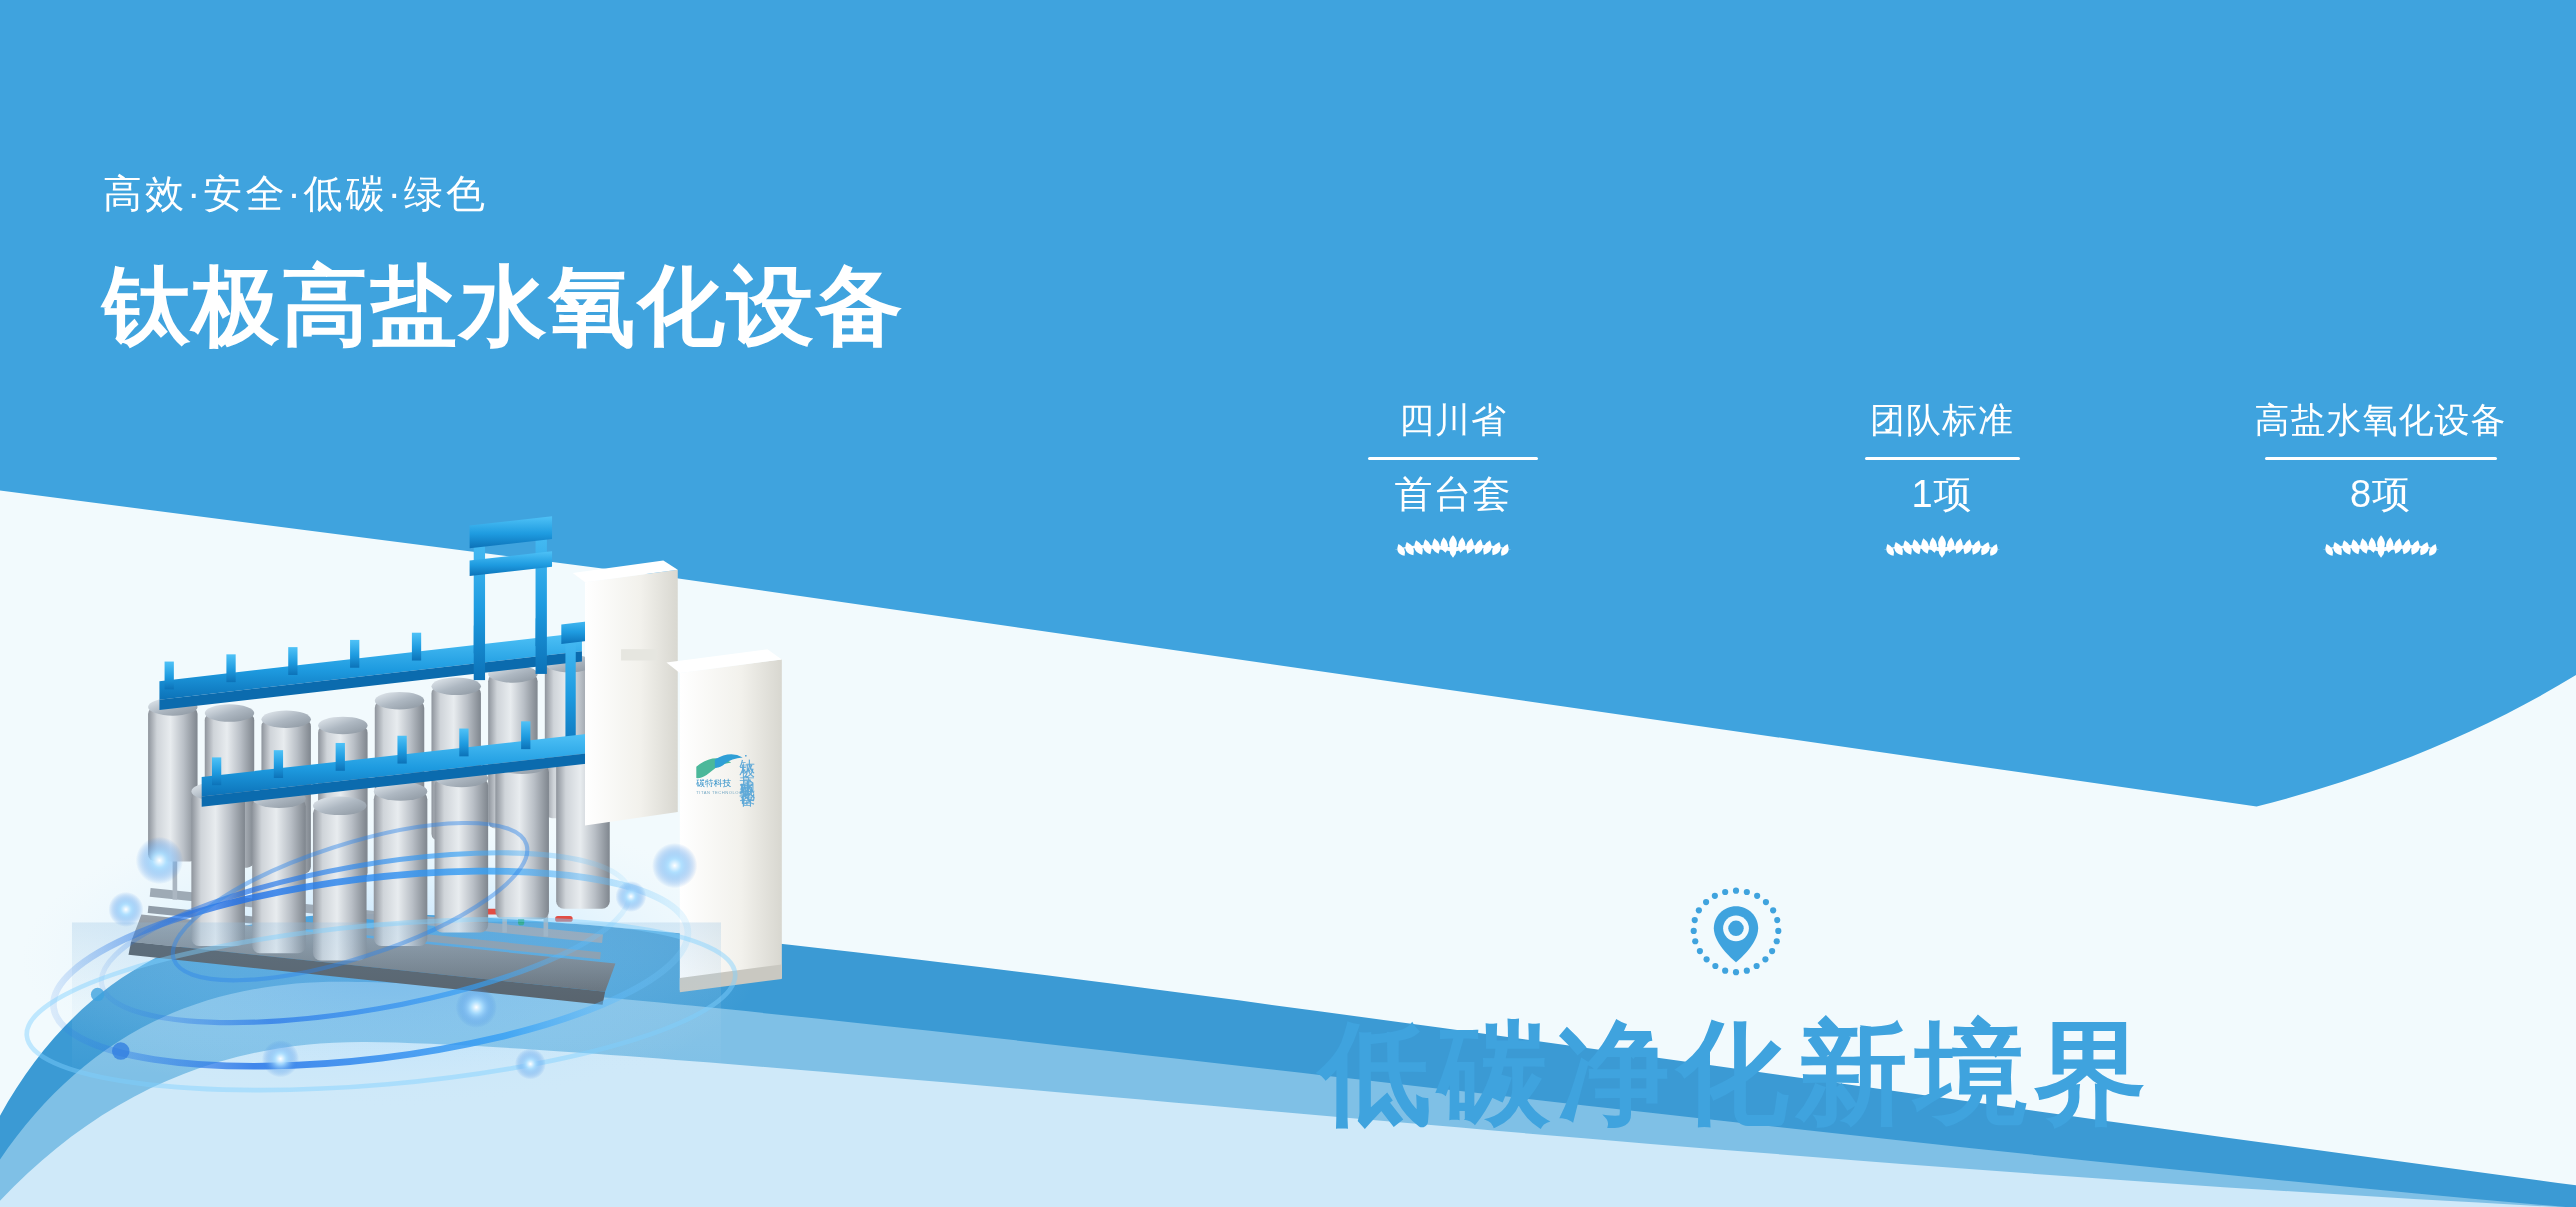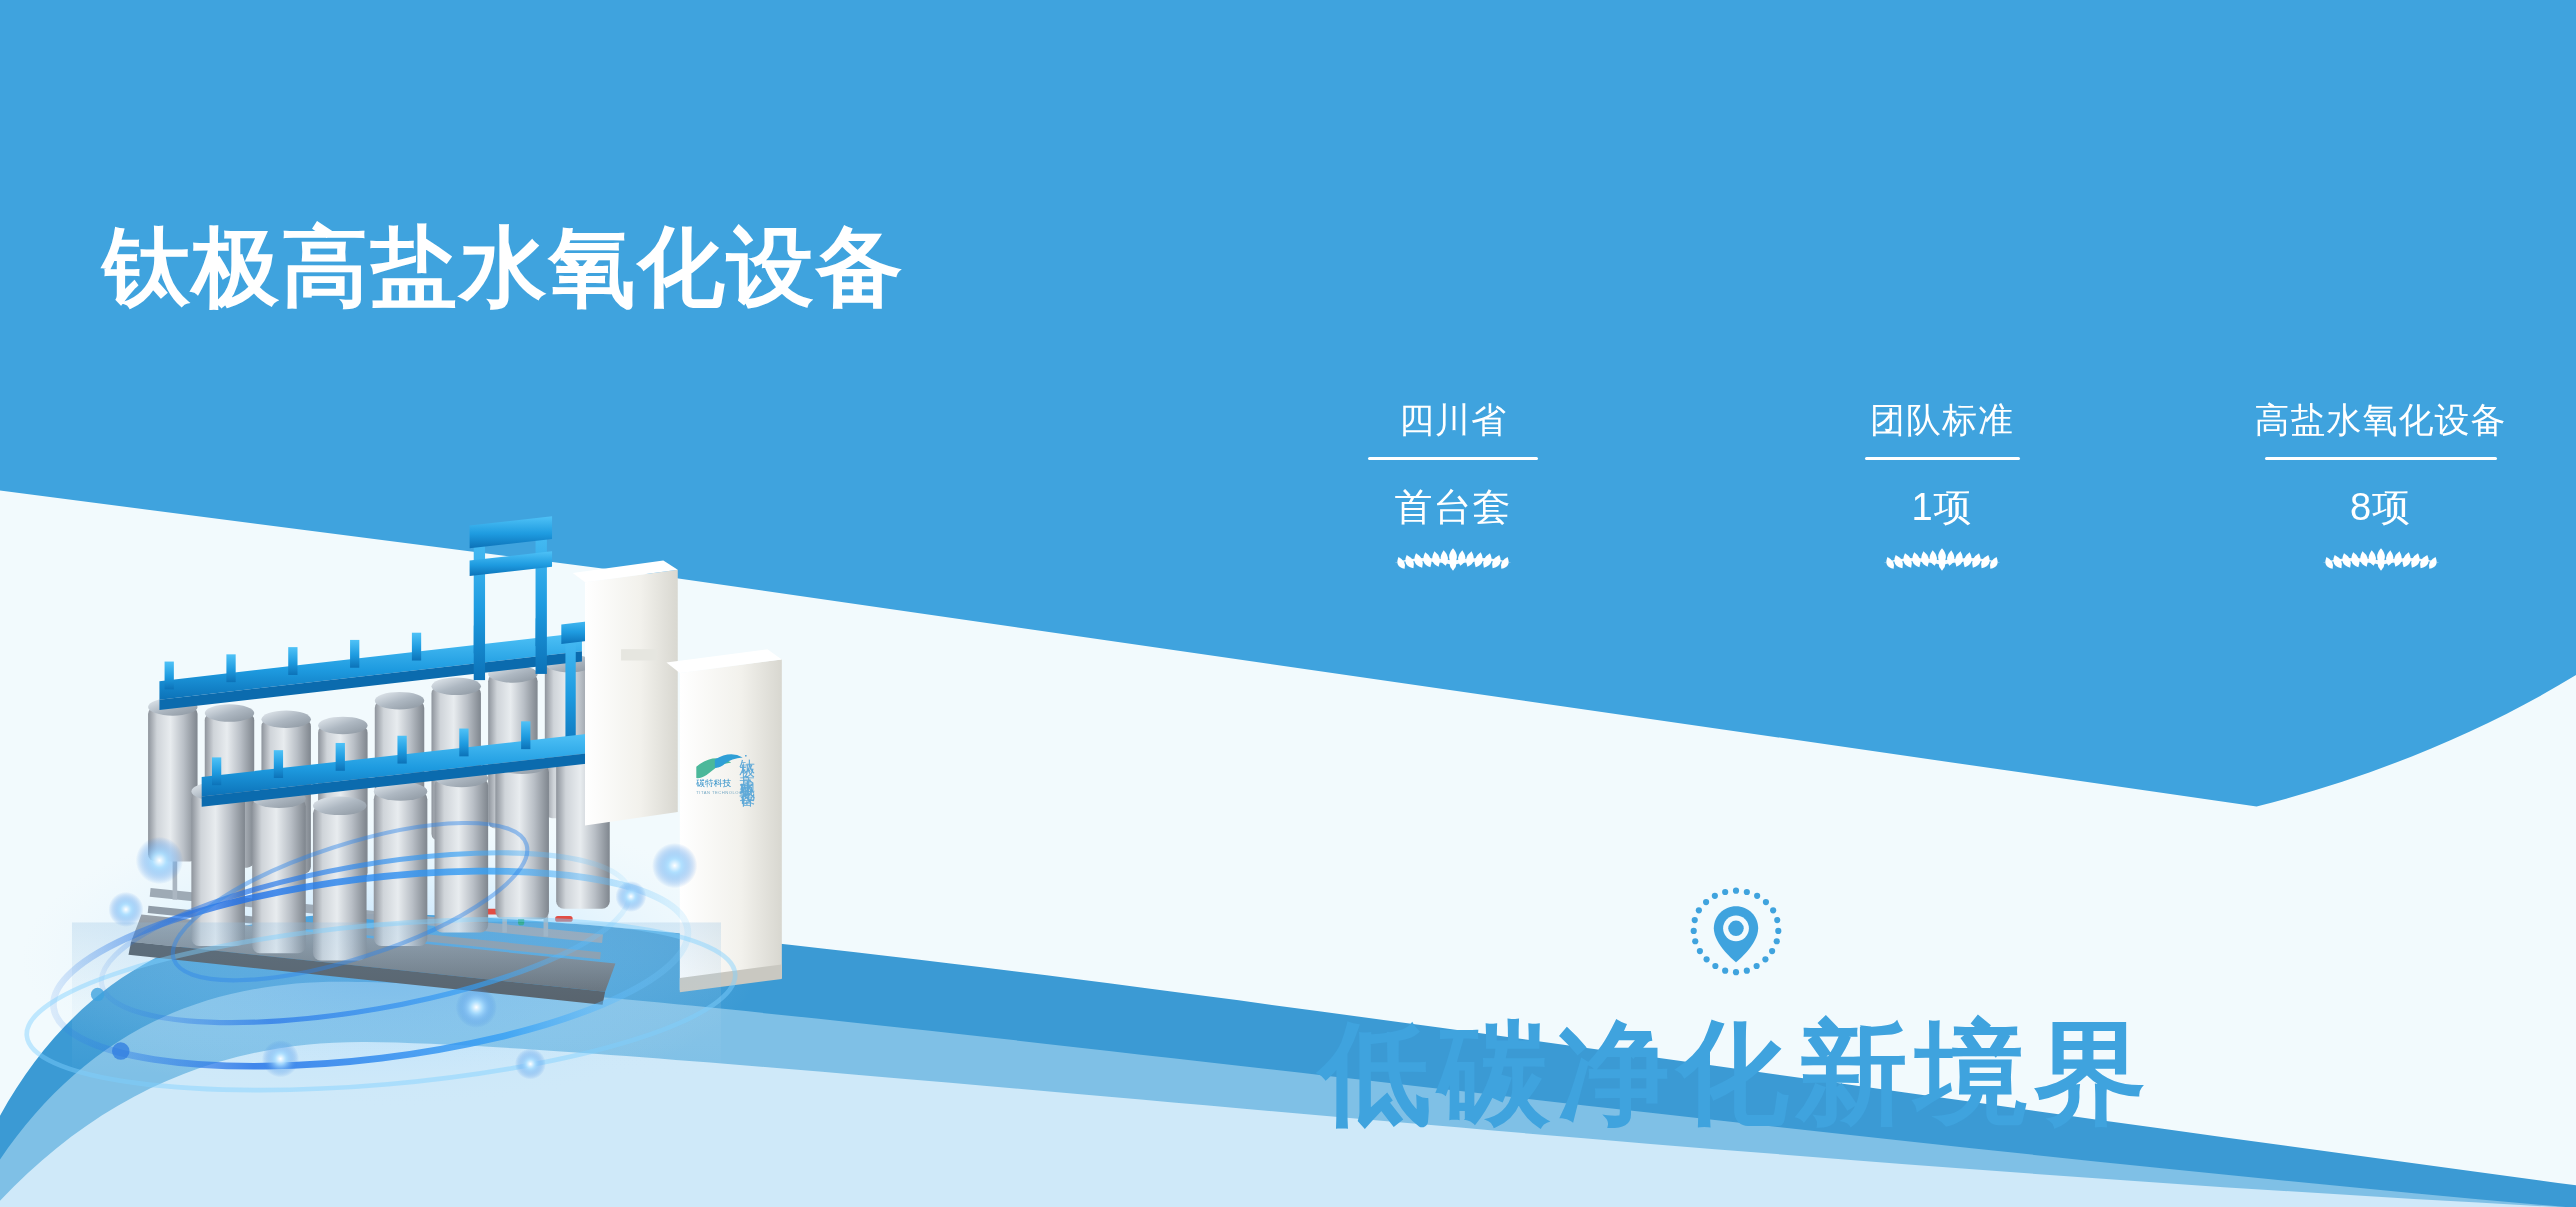--- a/index.html
+++ b/index.html
@@ -30,21 +30,21 @@
          display:flex;align-items:flex-start;}
   .stat{position:absolute;text-align:center;color:#fff;}
   .stat-0{left:0px;   width:268px;}
   .stat-1{left:489px; width:268px;}
   .stat-2{left:907px;width:309px;}
   .stat-label{font-size:35px;line-height:1.05;white-space:nowrap;letter-spacing:1px;text-align:center;}
   .stat-rule{height:2.6px;background:#FFFFFF;margin:18.5px auto 0;border-radius:1.5px;}
   .stat-0 .stat-rule{width:170px;}
   .stat-1 .stat-rule{width:155px;}
   .stat-2 .stat-rule{width:232px;}
-  .stat-value{margin-top:28px;font-size:38px;line-height:1.05;white-space:nowrap;letter-spacing:1px;}
+  .stat-value{margin-top:15px;font-size:38px;line-height:1.05;white-space:nowrap;letter-spacing:1px;}
   .stat-orn{margin-top:13.4px;display:flex;justify-content:center;}
 
   
   .tagline{position:absolute;left:1319px;top:884px;z-index:12;
            display:flex;align-items:center;gap:36px;flex-direction:column;}
   .pin-wrap{width:98px;height:98px;flex:0 0 auto;position:relative;}
   .tag-text{
     font-size:112px;color:#3FA3DE;font-weight:700;letter-spacing:7.2px;
     line-height:1.0;white-space:nowrap;
   }
@@ -340,20 +340,21 @@
         <circle cx="1205" cy="880" r="30" fill="url(#sp)"></circle>
         <circle cx="525" cy="1195" r="36" fill="url(#sp)"></circle>
         <circle cx="1010" cy="1205" r="30" fill="url(#sp)"></circle>
         <circle cx="170" cy="1070" r="13" fill="#3FA3DE" opacity="0.8"></circle>
         <circle cx="215" cy="1180" r="17" fill="#2E7BE0" opacity="0.75"></circle>
       </g>
     </svg>
   </div>
 
   <div class="headline">
+    <div class="eyebrow">高效·安全·低碳·绿色</div>
     <div class="maintitle">钛极高盐水氧化设备</div>
   </div>
 
   <div class="stats">
 
     <div class="stat stat-0">
       <div class="stat-label">四川省</div>
       <div class="stat-rule"></div>
       <div class="stat-value">首台套</div>
       <div class="stat-orn">

